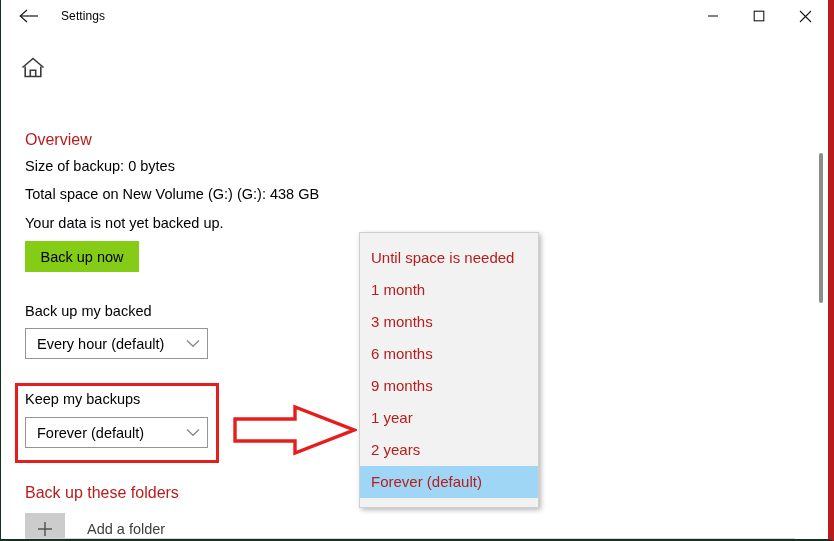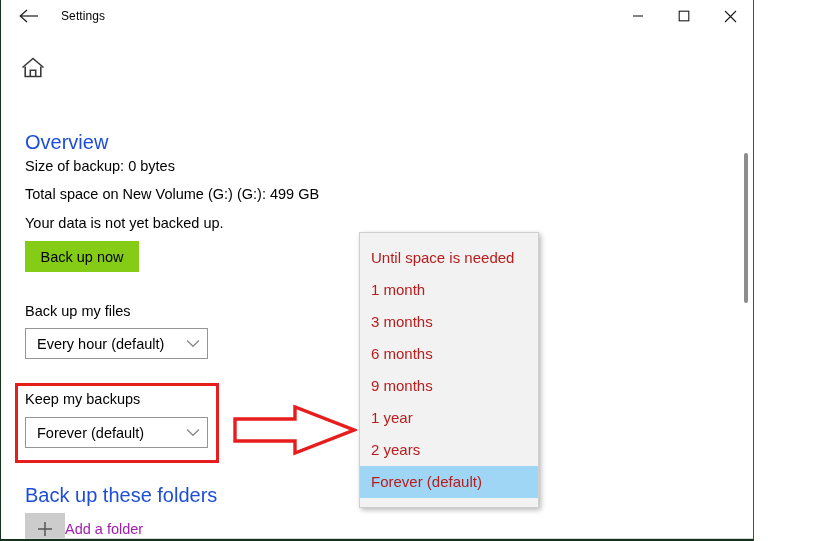--- a/index.html
+++ b/index.html
@@ -6,26 +6,26 @@
     margin: 0;
     padding: 0;
     background: #ffffff;
   }
   body {
     font-family: "Liberation Sans", sans-serif;
     -webkit-font-smoothing: antialiased;
   }
   #app {
     position: relative;
-    width: 754px;
+    width: 834px;
     height: 541px;
     overflow: hidden;
     background: #ffffff;
     border-left: 1px solid #14311f;
-    border-right: 1px solid #b91c1c;
+    border-right: 6px solid #b91c1c;
     border-bottom: 2px solid #14311f;
     box-sizing: border-box;
   }
 
   
   .titlebar {
     position: absolute;
     left: 0; top: 0;
     width: 100%;
     height: 32px;
@@ -80,23 +80,23 @@
     color: #000000;
     letter-spacing: -0.2px;
     white-space: nowrap;
   }
 
   
   .content { position: absolute; left: 0; top: 0; width: 100%; height: 100%; }
 
   .sec-head {
     position: absolute;
-    font-size: 20px;
+    font-size: 16px;
     font-weight: 400;
-    color: #1d4ed8;
+    color: #b91c1c;
     white-space: nowrap;
   }
   .body-text {
     position: absolute;
     font-size: 14.5px;
     color: #000000;
     white-space: nowrap;
   }
 
   #overview-title { left: 24px; top: 131px; }
@@ -179,21 +179,22 @@
     cursor: default;
   }
   .add-folder-plus {
     width: 40px; height: 32px;
     background: #cccccc;
     display: flex; align-items: center; justify-content: center;
     flex: 0 0 auto;
   }
   .add-folder-text {
     font-size: 14.5px;
-    color: #a21caf;
+    color: #404040;
+    padding-left: 22px;
     white-space: nowrap;
   }
   .hr-line {
     position: absolute;
     left: 24px; top: 538px;
     width: 770px;
     height: 1px;
     background: #d6d6d6;
   }
 
@@ -292,26 +293,26 @@
       </svg>
     </div>
   </div>
 
   <div class="content">
 
     <div class="behind-text">ed</div>
 
     <div class="sec-head" id="overview-title">Overview</div>
     <div class="body-text" id="size-of-backup">Size of backup: 0 bytes</div>
-    <div class="body-text" id="total-space">Total space on New Volume (G:) (G:): 499 GB</div>
+    <div class="body-text" id="total-space">Total space on New Volume (G:) (G:): 438 GB</div>
     <div class="body-text" id="not-backed-up">Your data is not yet backed up.</div>
 
     <button class="btn-gray">Back up now</button>
 
-    <div class="field-label" id="backup-files-label">Back up my files</div>
+    <div class="field-label" id="backup-files-label">Back up my backed</div>
     <div class="combo" id="backup-files-combo">
       <span class="combo-text">Every hour (default)</span>
       <span class="chev">
         <svg width="14" height="9" viewBox="0 0 14 9" aria-hidden="true">
           <path d="M1 1.5 L7 7.2 L13 1.5" fill="none" stroke="#8a8a8a" stroke-width="1.4"></path>
         </svg>
       </span>
     </div>
 
     <div class="red-box"></div>

